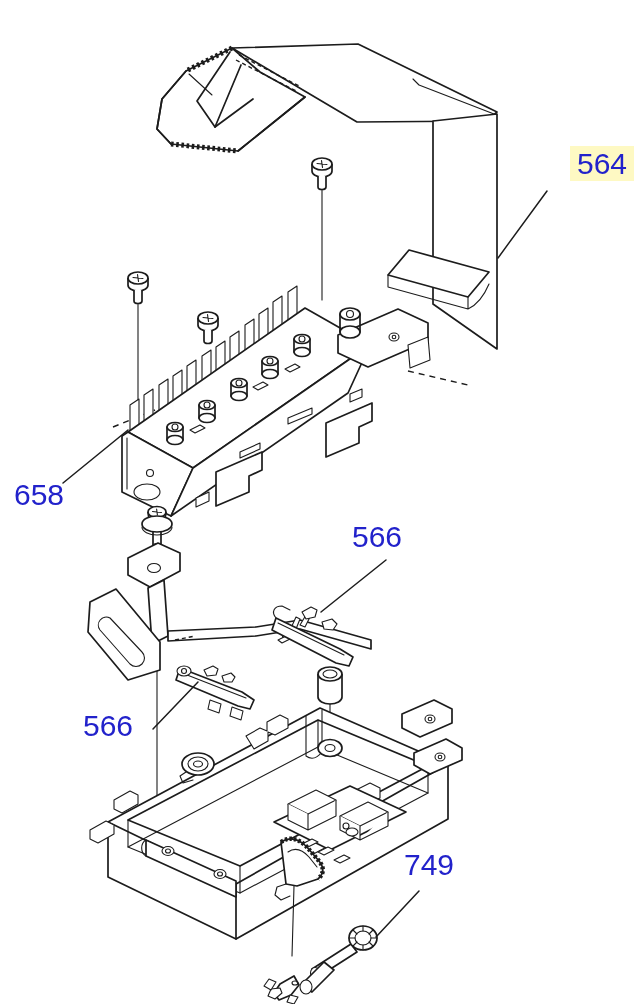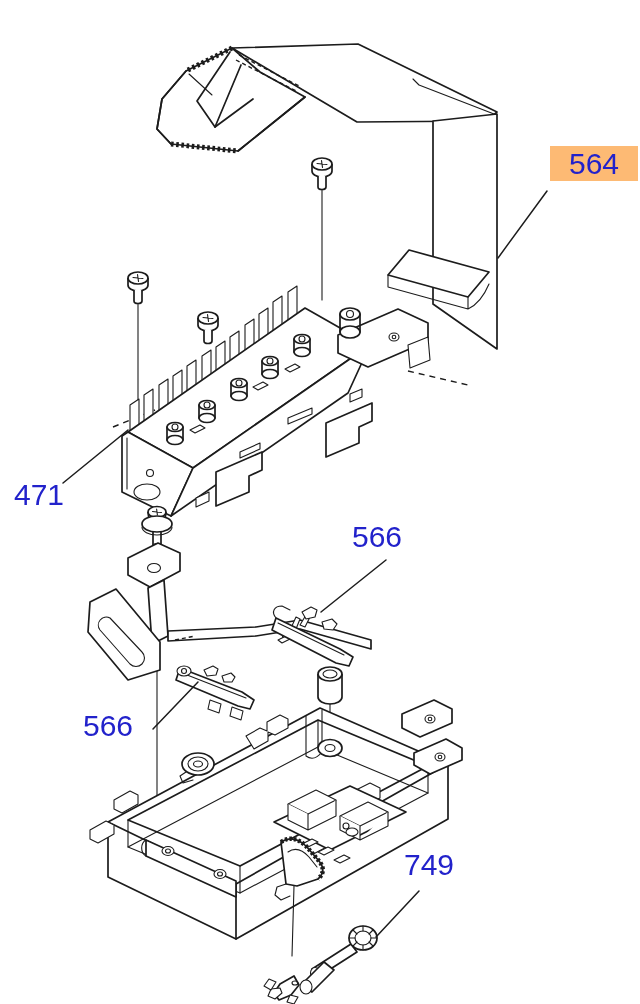--- a/index.html
+++ b/index.html
@@ -11,21 +11,21 @@
   .ln{stroke:#1c1c1c;stroke-width:1.7;fill:none;stroke-linejoin:round;stroke-linecap:round;}
   .fw{stroke:#1c1c1c;stroke-width:1.7;fill:#ffffff;stroke-linejoin:round;}
   .thin{stroke-width:1.1;}
   .hatch{stroke:#1c1c1c;stroke-width:5;fill:none;stroke-dasharray:2.6 2.6;}
   .dash{stroke:#1c1c1c;stroke-width:1.4;fill:none;stroke-dasharray:6 5;}
   .dash2{stroke:#1c1c1c;stroke-width:1.4;fill:none;stroke-dasharray:4 3;}
   .plabel{
     position:absolute;color:#2222cb;font-size:30px;line-height:1.1;
     font-weight:400;white-space:nowrap;
   }
-  .plabel.hl{background:#fdba74;padding:1px 19px;}
+  .plabel.hl{background:#fef9c3;padding:1px 7px;margin-left:20px;}
 </style>
 </head>
 <body>
 
 <div class="canvas">
 <svg width="640" height="1004" viewBox="0 0 640 1004">
 
   <g>
 
     <path class="fw" d="M232,48 L358,44 L497,112 L487,121 L357,122 Z"></path>
@@ -275,17 +275,17 @@
   <g class="ln" style="stroke-width:1.5">
     <path d="M547,191 L498,258"></path>
     <path d="M63,483 L128,430"></path>
     <path d="M386,560 L321,612"></path>
     <path d="M153,729 L198,682"></path>
     <path d="M419,891 L376,937"></path>
   </g>
 </svg>
 
 <span class="plabel hl" style="left:550px;top:146px;">564</span>
-<span class="plabel" style="left:14px;top:478px;">471</span>
+<span class="plabel" style="left:14px;top:478px;">658</span>
 <span class="plabel" style="left:352px;top:520px;">566</span>
 <span class="plabel" style="left:83px;top:709px;">566</span>
 <span class="plabel" style="left:404px;top:848px;">749</span>
 </div>
 
 </body></html>

